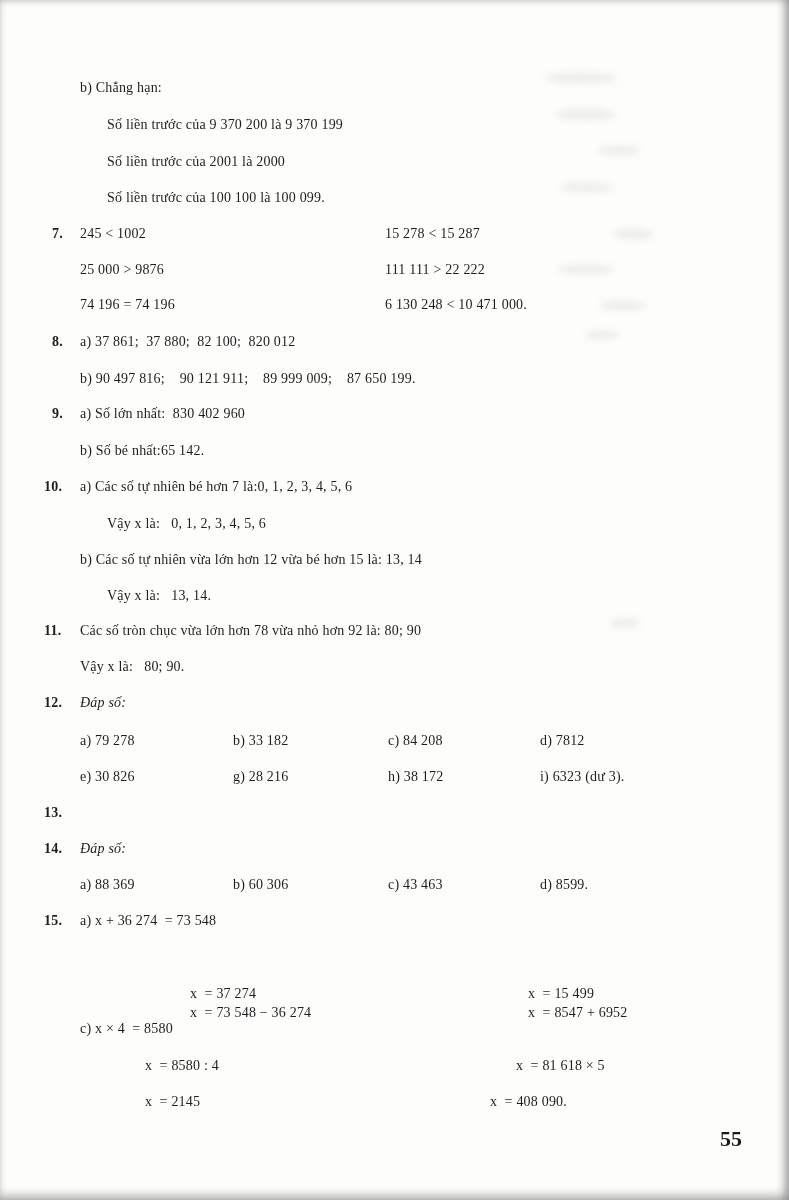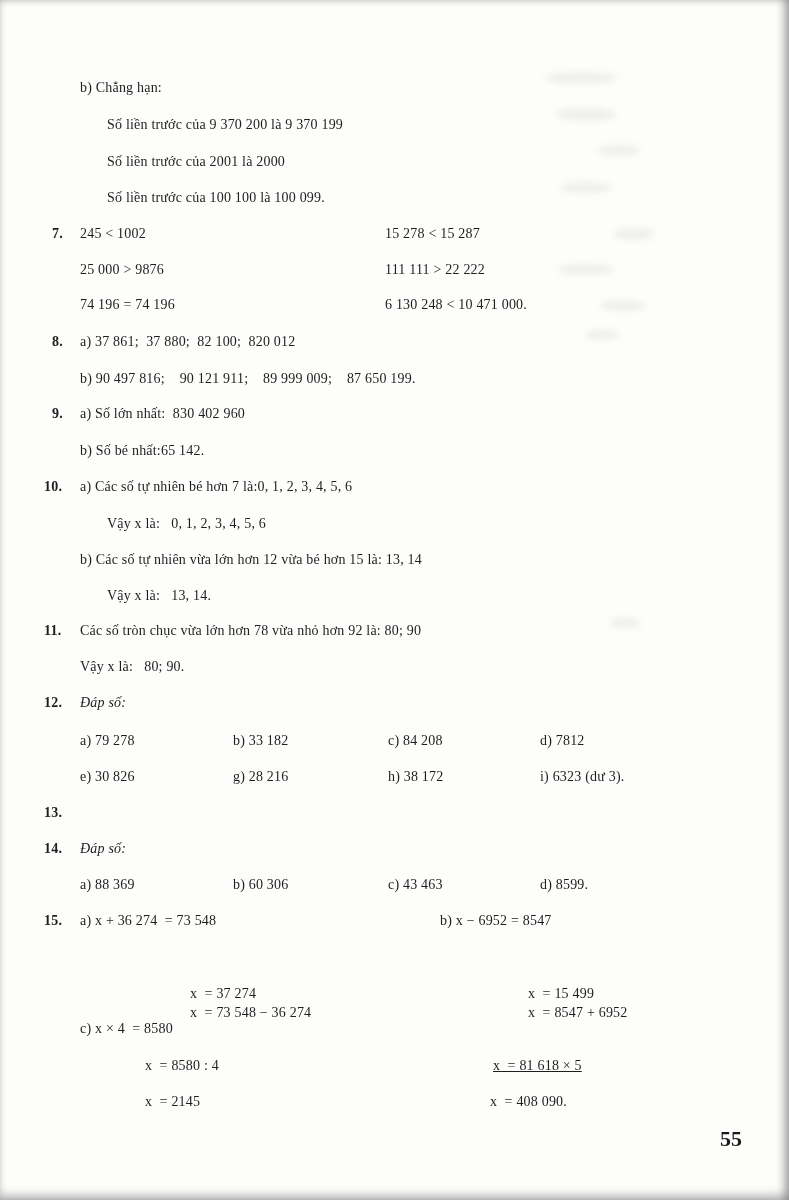--- a/index.html
+++ b/index.html
@@ -153,36 +153,35 @@
       </div>
       <div class="line" style="top: 872px;">
         <span class="seg" style="left: 80px;">a) 88 369</span>
         <span class="seg" style="left: 233px;">b) 60 306</span>
         <span class="seg" style="left: 388px;">c) 43 463</span>
         <span class="seg" style="left: 540px;">d) 8599.</span>
       </div>
       <div class="line" style="top: 908px;">
         <span class="seg bold" style="left: 44px;">15.</span>
         <span class="seg" style="left: 80px;">a) x + 36 274  = 73 548</span>
-        <span class="seg" style="left: 440px;">b) x − 6952 = 8547</span>
       </div>
       <div class="line" style="top: 1000px; padding-left: 46px;">
         <span class="seg" style="left: 190px;">x  = 73 548 − 36 274</span>
         <span class="seg" style="left: 528px;">x  = 8547 + 6952</span>
       </div>
       <div class="line" style="top: 981px;">
         <span class="seg" style="left: 190px;">x  = 37 274</span>
         <span class="seg" style="left: 528px;">x  = 15 499</span>
       </div>
       <div class="line" style="top: 1016px;">
         <span class="seg" style="left: 80px;">c) x × 4  = 8580</span>
       </div>
       <div class="line" style="top: 1053px;">
         <span class="seg" style="left: 145px;">x  = 8580 : 4</span>
-        <span class="seg" style="left: 493px; text-decoration: underline;">x  = 81 618 × 5</span>
+        <span class="seg" style="left: 516px;">x  = 81 618 × 5</span>
       </div>
       <div class="line" style="top: 1089px;">
         <span class="seg" style="left: 145px;">x  = 2145</span>
         <span class="seg" style="left: 490px; text-align: center;">x  = 408 090.</span>
       </div>
     </div>
 
   <div class="page-number">55</div>
 
   <div class="scan-edges"></div>

